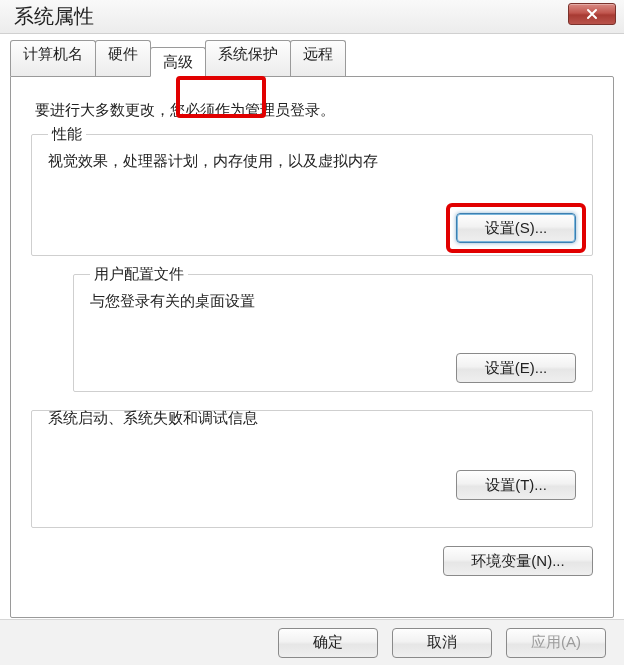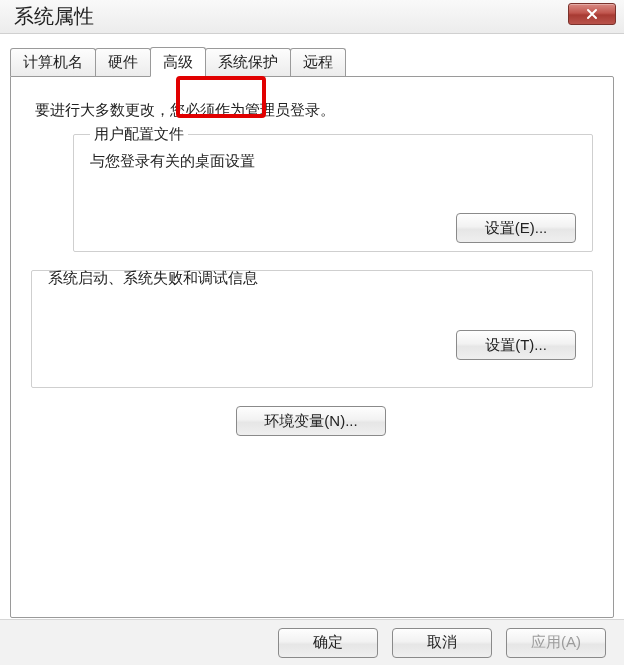--- a/index.html
+++ b/index.html
@@ -57,21 +57,21 @@
 
   
   .tabstrip {
     display: flex;
     align-items: flex-end;
     height: 32px;
     position: relative;
     z-index: 2;
   }
   .tab {
-    height: 28px;
+    height: 36px;
     line-height: 26px;
     padding: 0 12px;
     border: 1px solid #9a9a9a;
     border-bottom: none;
     border-top-left-radius: 3px;
     border-top-right-radius: 3px;
     background: linear-gradient(to bottom, #fdfdfd, #ececec);
     margin-right: -1px;
     font-size: 15px;
     color: #222;
@@ -167,21 +167,21 @@
   .btn-highlight-wrap .outline {
     position: absolute;
     left: -10px; right: -10px; top: -10px; bottom: -10px;
     border: 4px solid #e10000;
     border-radius: 6px;
     pointer-events: none;
   }
 
   .env-row {
     display: flex;
-    justify-content: center;
+    justify-content: flex-end;
     padding: 0 2px 0 0;
   }
 
   .footer {
     position: absolute;
     left: 0; right: 0; bottom: 0;
     height: 46px;
     border-top: 1px solid #d6d6d6;
     background: #f2f2f2;
     display: flex;
@@ -224,20 +224,32 @@
         <span>远程</span>
       </div>
     </div>
 
     <div class="tab-highlight tabbox"></div>
 
     <div class="tabpage">
 
       <div class="intro">要进行大多数更改，您必须作为管理员登录。</div>
 
+      <fieldset class="groupbox performance">
+        <span class="legend">性能</span>
+        <div class="desc">视觉效果，处理器计划，内存使用，以及虚拟内存</div>
+        <div class="btnrow">
+          <span class="btn-highlight-wrap">
+            <button class="win-btn focused">
+              <span>设置(S)...</span>
+            </button>
+            <span class="outline"></span>
+          </span>
+        </div>
+      </fieldset>
 
       <fieldset class="groupbox profiles">
         <span class="legend">用户配置文件</span>
         <div class="desc">与您登录有关的桌面设置</div>
         <div class="btnrow">
           <button class="win-btn">
             <span>设置(E)...</span>
           </button>
         </div>
       </fieldset>

